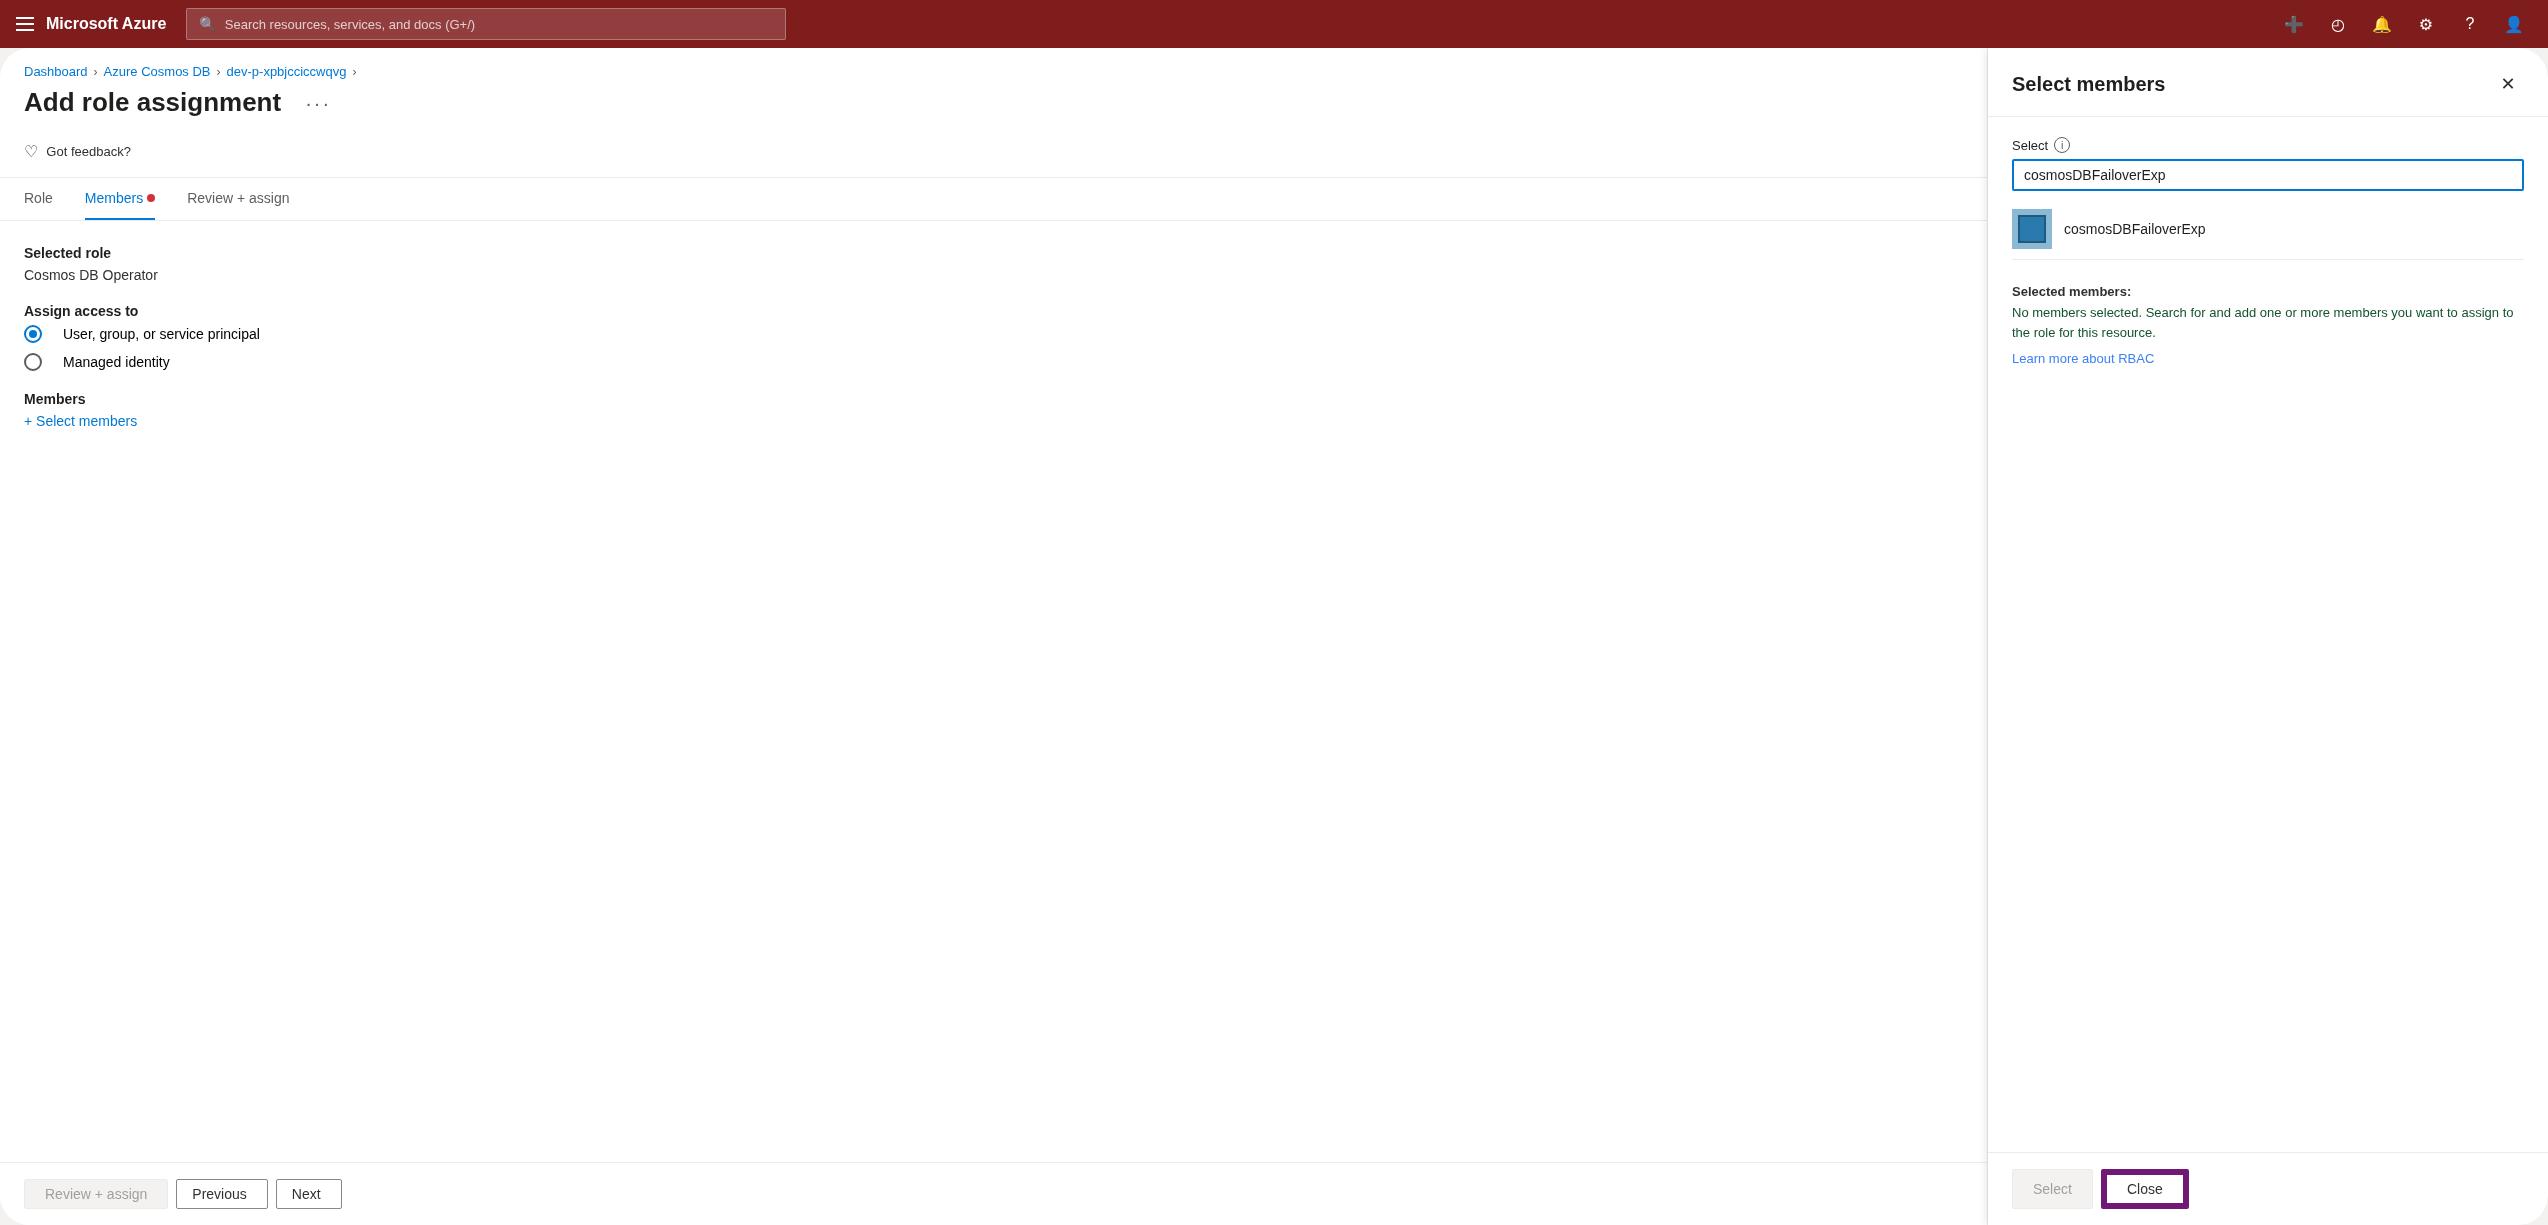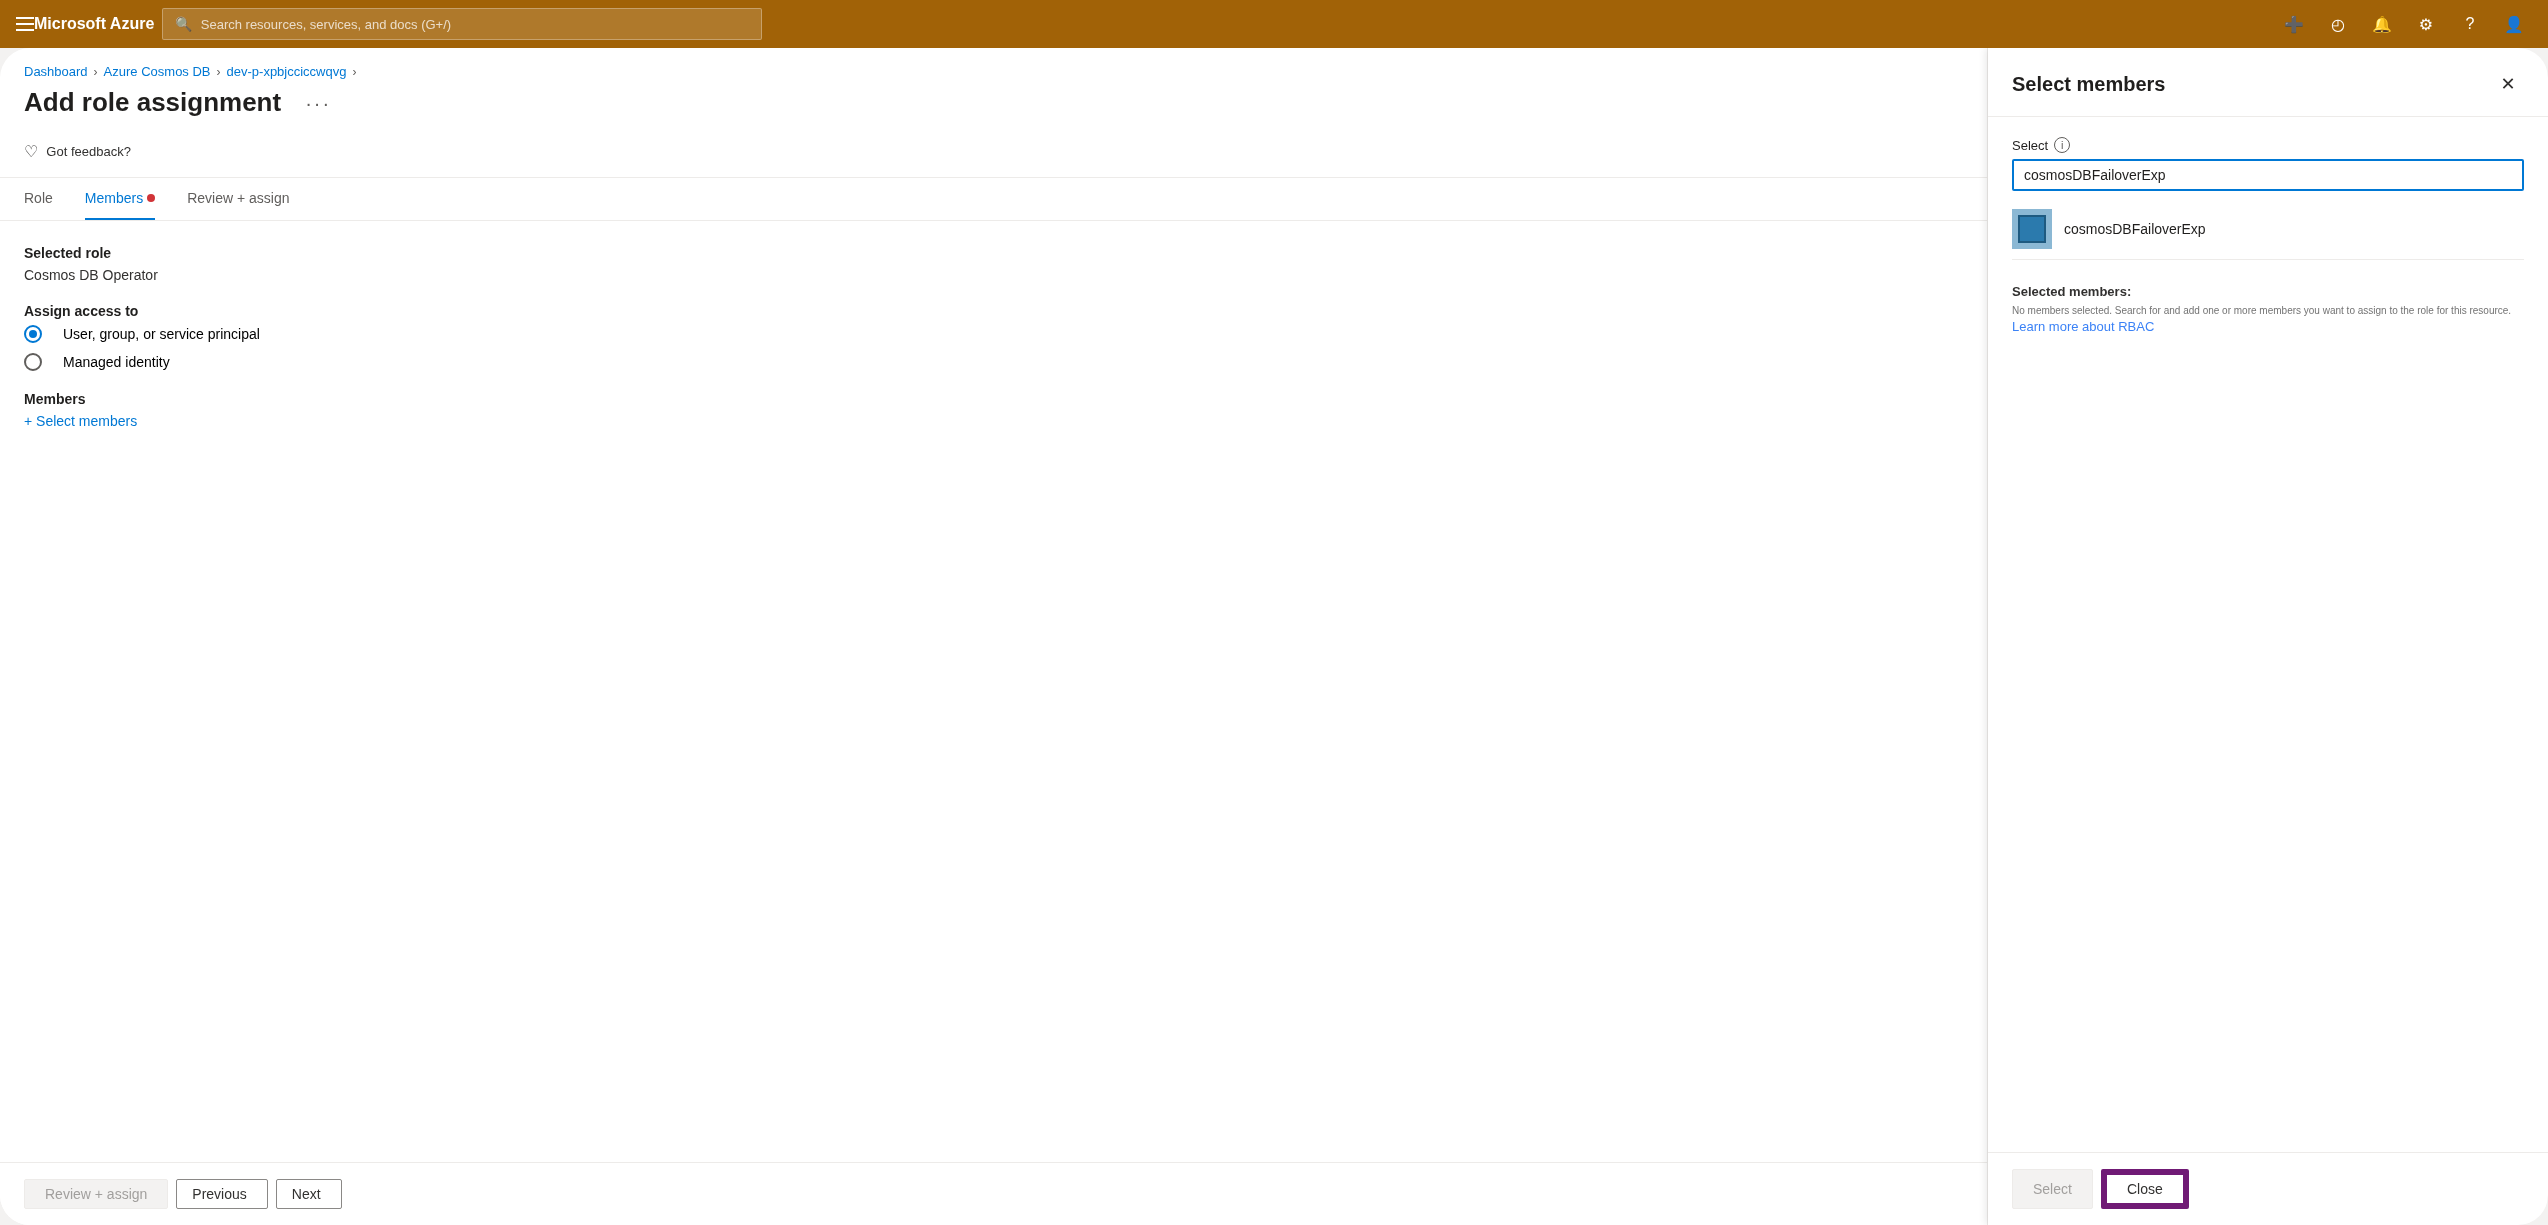--- a/index.html
+++ b/index.html
@@ -1,24 +1,25 @@
 <!DOCTYPE html>
 <html><head>
   <meta charset="utf-8">
   <style>
     * { box-sizing: border-box; margin: 0; padding: 0; }
     body { font-family: 'Segoe UI', sans-serif; font-size: 14px; background: #f3f2f1; }
 
     
     .top-nav {
-      background: #a16207;
+      background: #7f1d1d;
       height: 48px;
       display: flex;
       align-items: center;
       padding: 0 16px;
+      gap: 12px;
       color: white;
     }
     .top-nav-hamburger {
       display: flex; flex-direction: column; gap: 4px; cursor: pointer;
     }
     .top-nav-hamburger span {
       display: block; width: 18px; height: 2px; background: white;
     }
     .top-nav-brand {
       font-size: 16px; font-weight: 600; color: white; margin-right: 8px;
@@ -224,21 +225,22 @@
     }
 
     .selected-members-section {
       margin-top: 24px;
     }
     .selected-members-title {
       font-size: 13px; font-weight: 600; color: #323130;
       margin-bottom: 4px;
     }
     .selected-members-desc {
-      font-size: 10px; color: #737373; line-height: 1.5;
+      font-size: 13px; color: #14532d; line-height: 1.5;
+      margin-bottom: 8px;
     }
     .rbac-link {
       color: #3b82f6; font-size: 13px; text-decoration: none;
       cursor: pointer;
     }
 
     .flyout-footer {
       padding: 16px 24px;
       border-top: 1px solid #edebe9;
       display: flex; gap: 8px;

